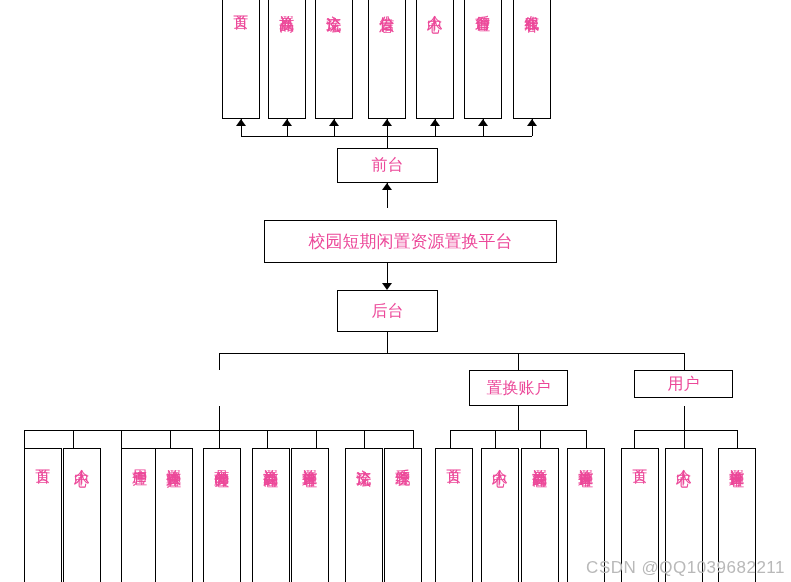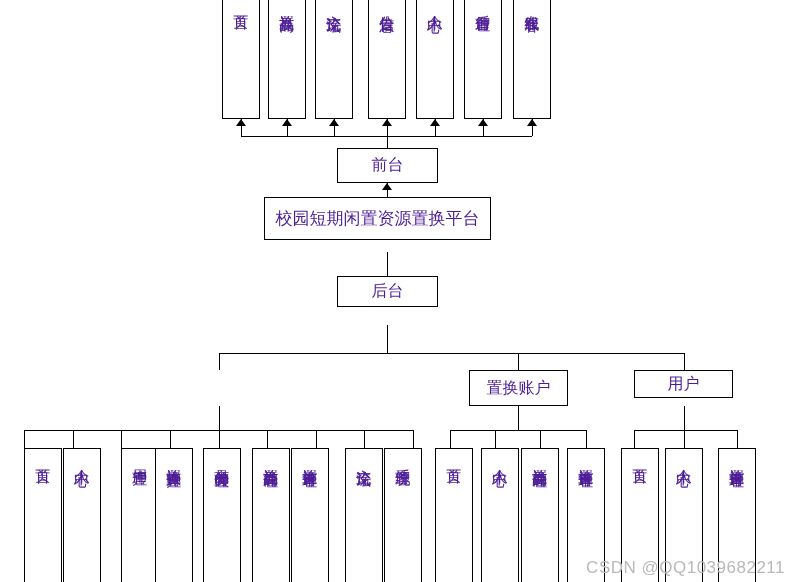--- a/index.html
+++ b/index.html
@@ -18,21 +18,21 @@
     background: #ffffff;
   }
   .node {
     position: absolute;
     box-sizing: border-box;
     border: 1px solid #000000;
     background: #ffffff;
     display: flex;
     align-items: center;
     justify-content: center;
-    color: #4c1d95;
+    color: #ec4899;
     font-size: 15px;
     line-height: 1.15;
     text-align: center;
     z-index: 3;
   }
   
   .vnode {
     writing-mode: vertical-rl;
     text-orientation: upright;
     letter-spacing: 1px;
@@ -110,26 +110,26 @@
   <div class="line vline" style="left:532px; top:119px; height:17px;"></div>
   <div class="arrow arrow-up" style="left:527px; top:119px;"></div>
 
   <div class="line vline" style="left:387px; top:136px; height:12px;"></div>
 
   <div class="node hnode" style="left:337px; top:148px; width:101px; height:35px;">前台</div>
 
   <div class="line vline" style="left:387px; top:183px; height:25px;"></div>
   <div class="arrow arrow-up" style="left:382px; top:183px;"></div>
 
-  <div class="node root" style="left:264px; top:197px; width:227px; height:43px;">校园短期闲置资源置换平台</div>
+  <div class="node root" style="left:264px; top:220px; width:293px; height:43px;">校园短期闲置资源置换平台</div>
 
   <div class="line vline" style="left:387px; top:252px; height:31px;"></div>
   <div class="arrow arrow-down" style="left:382px; top:283px;"></div>
 
-  <div class="node hnode" style="left:337px; top:276px; width:101px; height:31px;">后台</div>
+  <div class="node hnode" style="left:337px; top:290px; width:101px; height:42px;">后台</div>
 
   <div class="line vline" style="left:387px; top:325px; height:28px;"></div>
   <div class="line hline" style="left:219px; top:353px; width:465px;"></div>
   <div class="line vline" style="left:219px; top:353px; height:17px;"></div>
   <div class="line vline" style="left:518px; top:353px; height:17px;"></div>
   <div class="line vline" style="left:684px; top:353px; height:17px;"></div>
 
   <div class="node hnode" style="left:469px; top:370px; width:99px; height:36px;">置换账户</div>
   <div class="node hnode" style="left:634px; top:370px; width:99px; height:28px;">用户</div>
 

